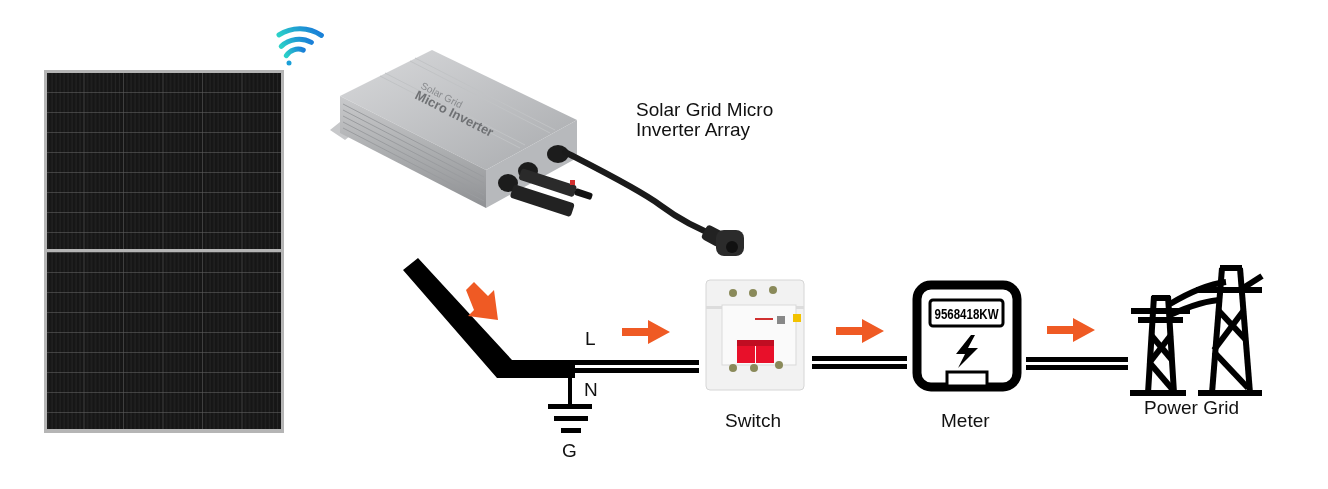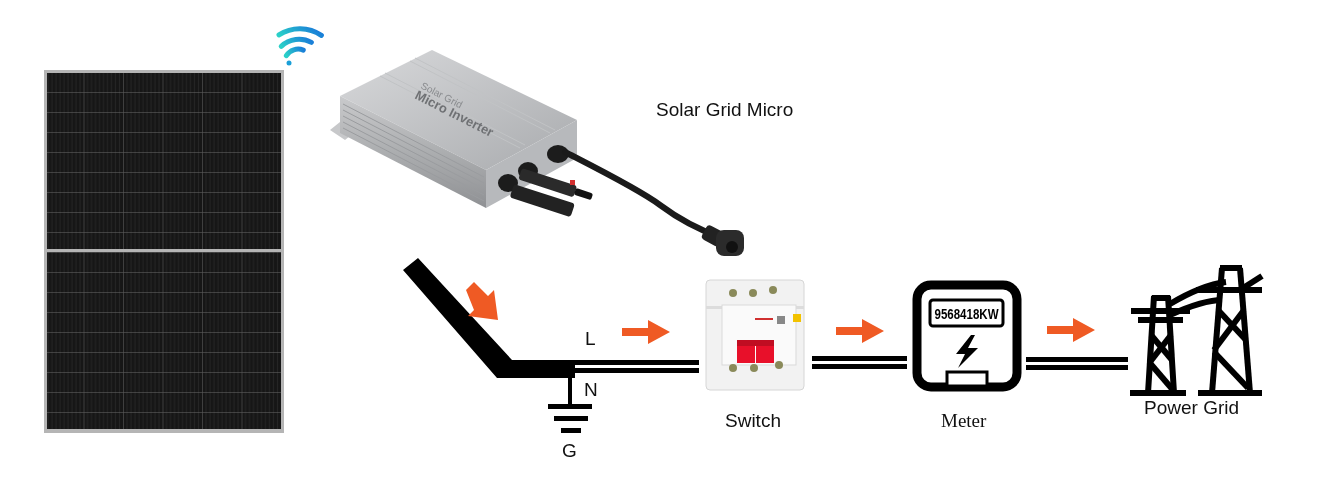--- a/index.html
+++ b/index.html
@@ -1,20 +1,20 @@
 <!DOCTYPE html>
 <html><head>
 <meta charset="utf-8">
 <style>
   html, body { margin: 0; padding: 0; background: #ffffff; }
   body { width: 1328px; height: 489px; position: relative; overflow: hidden;
          font-family: "Liberation Sans", sans-serif; color: #111; }
   .label { position: absolute; font-size: 19px; color: #111; white-space: nowrap; }
   svg { position: absolute; left: 0; top: 0; }
-  .title-label { position: absolute; left: 656px; top: 100px; font-size: 19px; line-height: 20px; color: #111; }
+  .title-label { position: absolute; left: 636px; top: 100px; font-size: 19px; line-height: 20px; color: #111; }
 </style>
 </head>
 <body>
 
 <svg width="1328" height="489" viewBox="0 0 1328 489">
   <defs>
     <pattern id="cellpat" x="44" y="72" width="39.5" height="20" patternUnits="userSpaceOnUse">
       <rect width="39.5" height="20" fill="#161616"></rect>
       <line x1="4" y1="0" x2="4" y2="20" stroke="#262626" stroke-width="1"></line>
       <line x1="8" y1="0" x2="8" y2="20" stroke="#262626" stroke-width="1"></line>
@@ -164,21 +164,22 @@
     <line x1="1244" y1="310" x2="1214" y2="350"></line>
     <line x1="1214" y1="352" x2="1248" y2="388"></line>
 
     <path d="M 1170 304 C 1190 292, 1210 284, 1226 282"></path>
     <path d="M 1170 315 C 1190 306, 1208 300, 1222 300"></path>
   </g>
 </svg>
 
 <div class="title-label">
   <div>Solar Grid Micro</div>
+  <div>Inverter Array</div>
 </div>
 
 <div class="label" style="left:585px; top:328px;">L</div>
 <div class="label" style="left:584px; top:379px;">N</div>
 <div class="label" style="left:562px; top:440px;">G</div>
 
 <div class="label" style="left:725px; top:410px;">Switch</div>
-<div class="label" style="left:941px; top:410px;font-family:Liberation Serif, serif;">Meter</div>
+<div class="label" style="left:941px; top:410px;">Meter</div>
 <div class="label" style="left:1144px; top:397px;">Power Grid</div>
 
 </body></html>

